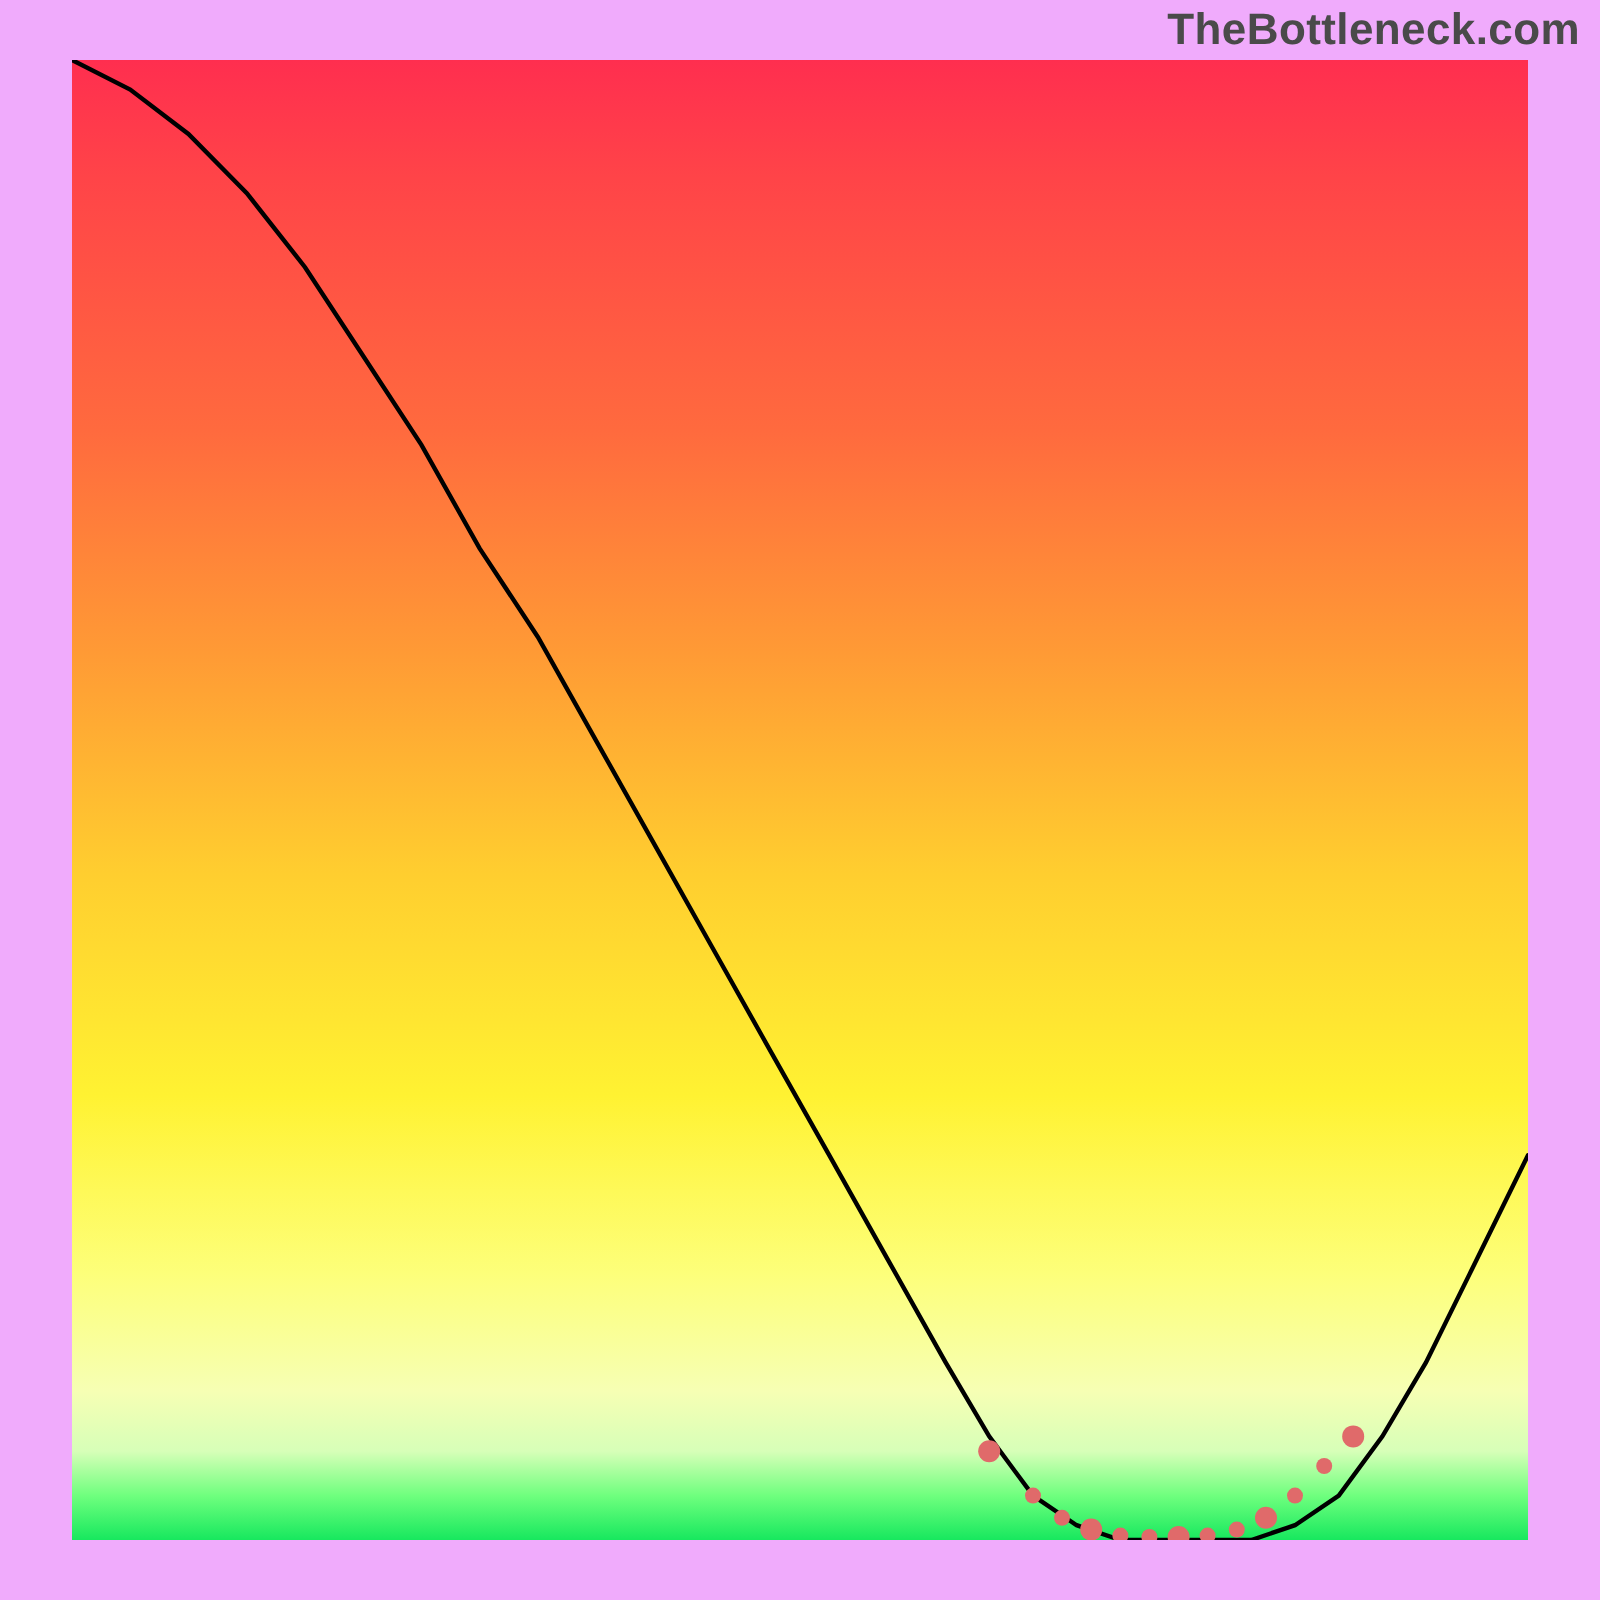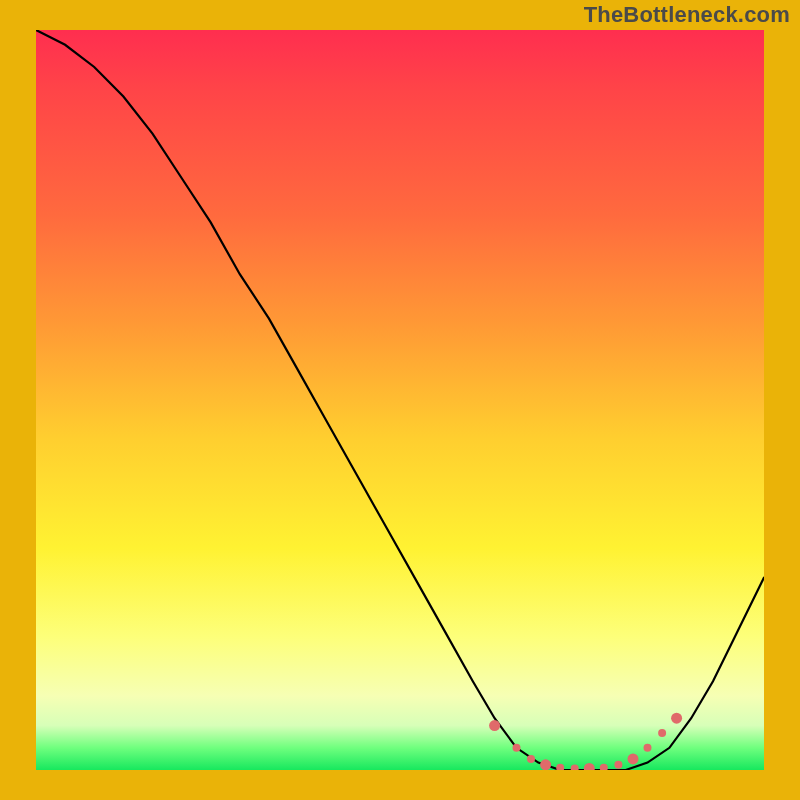--- a/index.html
+++ b/index.html
@@ -8,21 +8,21 @@
     width: 800px;
     height: 800px;
     background: #000;
     overflow: hidden;
     font-family: Arial, Helvetica, sans-serif;
   }
   .frame {
     position: relative;
     width: 800px;
     height: 800px;
-    background: #eab308;
+    background: #f0abfc;
   }
   .watermark {
     position: absolute;
     top: 2px;
     right: 10px;
     color: #4a4a4a;
     font-size: 22px;
     font-weight: 600;
     letter-spacing: 0.2px;
     z-index: 5;

